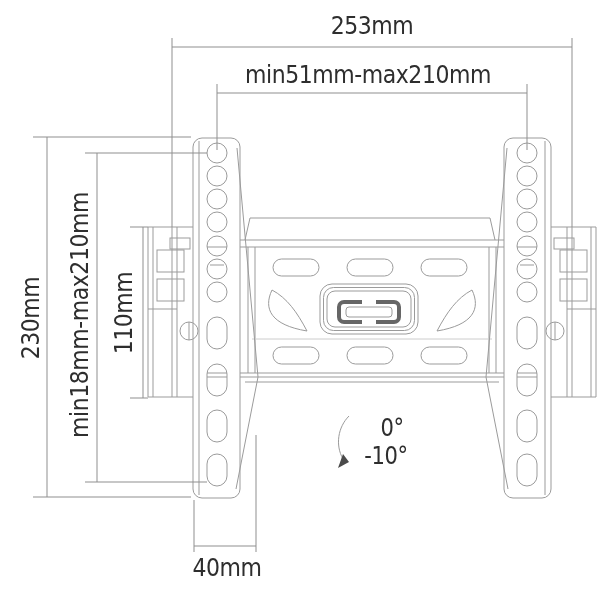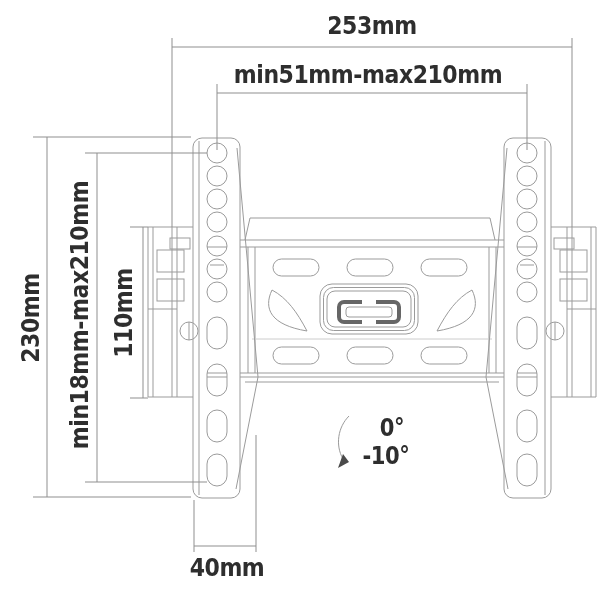--- a/index.html
+++ b/index.html
@@ -1,18 +1,18 @@
 <!DOCTYPE html>
 <html><head>
 <meta charset="utf-8">
 <title>Diagram</title>
 <style>
   html,body{margin:0;padding:0;background:#fff;}
   .canvas{position:relative;width:600px;height:600px;background:#ffffff;overflow:hidden;
-          font-family:"DejaVu Sans", sans-serif;font-weight:bold;}
+          font-family:"DejaVu Sans", sans-serif;}
   .canvas svg{position:absolute;left:0;top:0;}
   .lbl{position:absolute;white-space:nowrap;color:#2e2e2e;font-size:25px;letter-spacing:-0.5px;
        transform:translate(-50%,-50%) rotate(var(--rot,0deg)) scaleX(0.88);}
   .lbl.small{font-size:24px;}
   line,polyline,path.art,rect.art,circle.art{stroke:#9b9b9b;fill:none;stroke-width:1;}
   .dim line{stroke:#8f8f8f;}
   .whitefill{fill:#ffffff;}
 </style>
 </head>
 <body>

